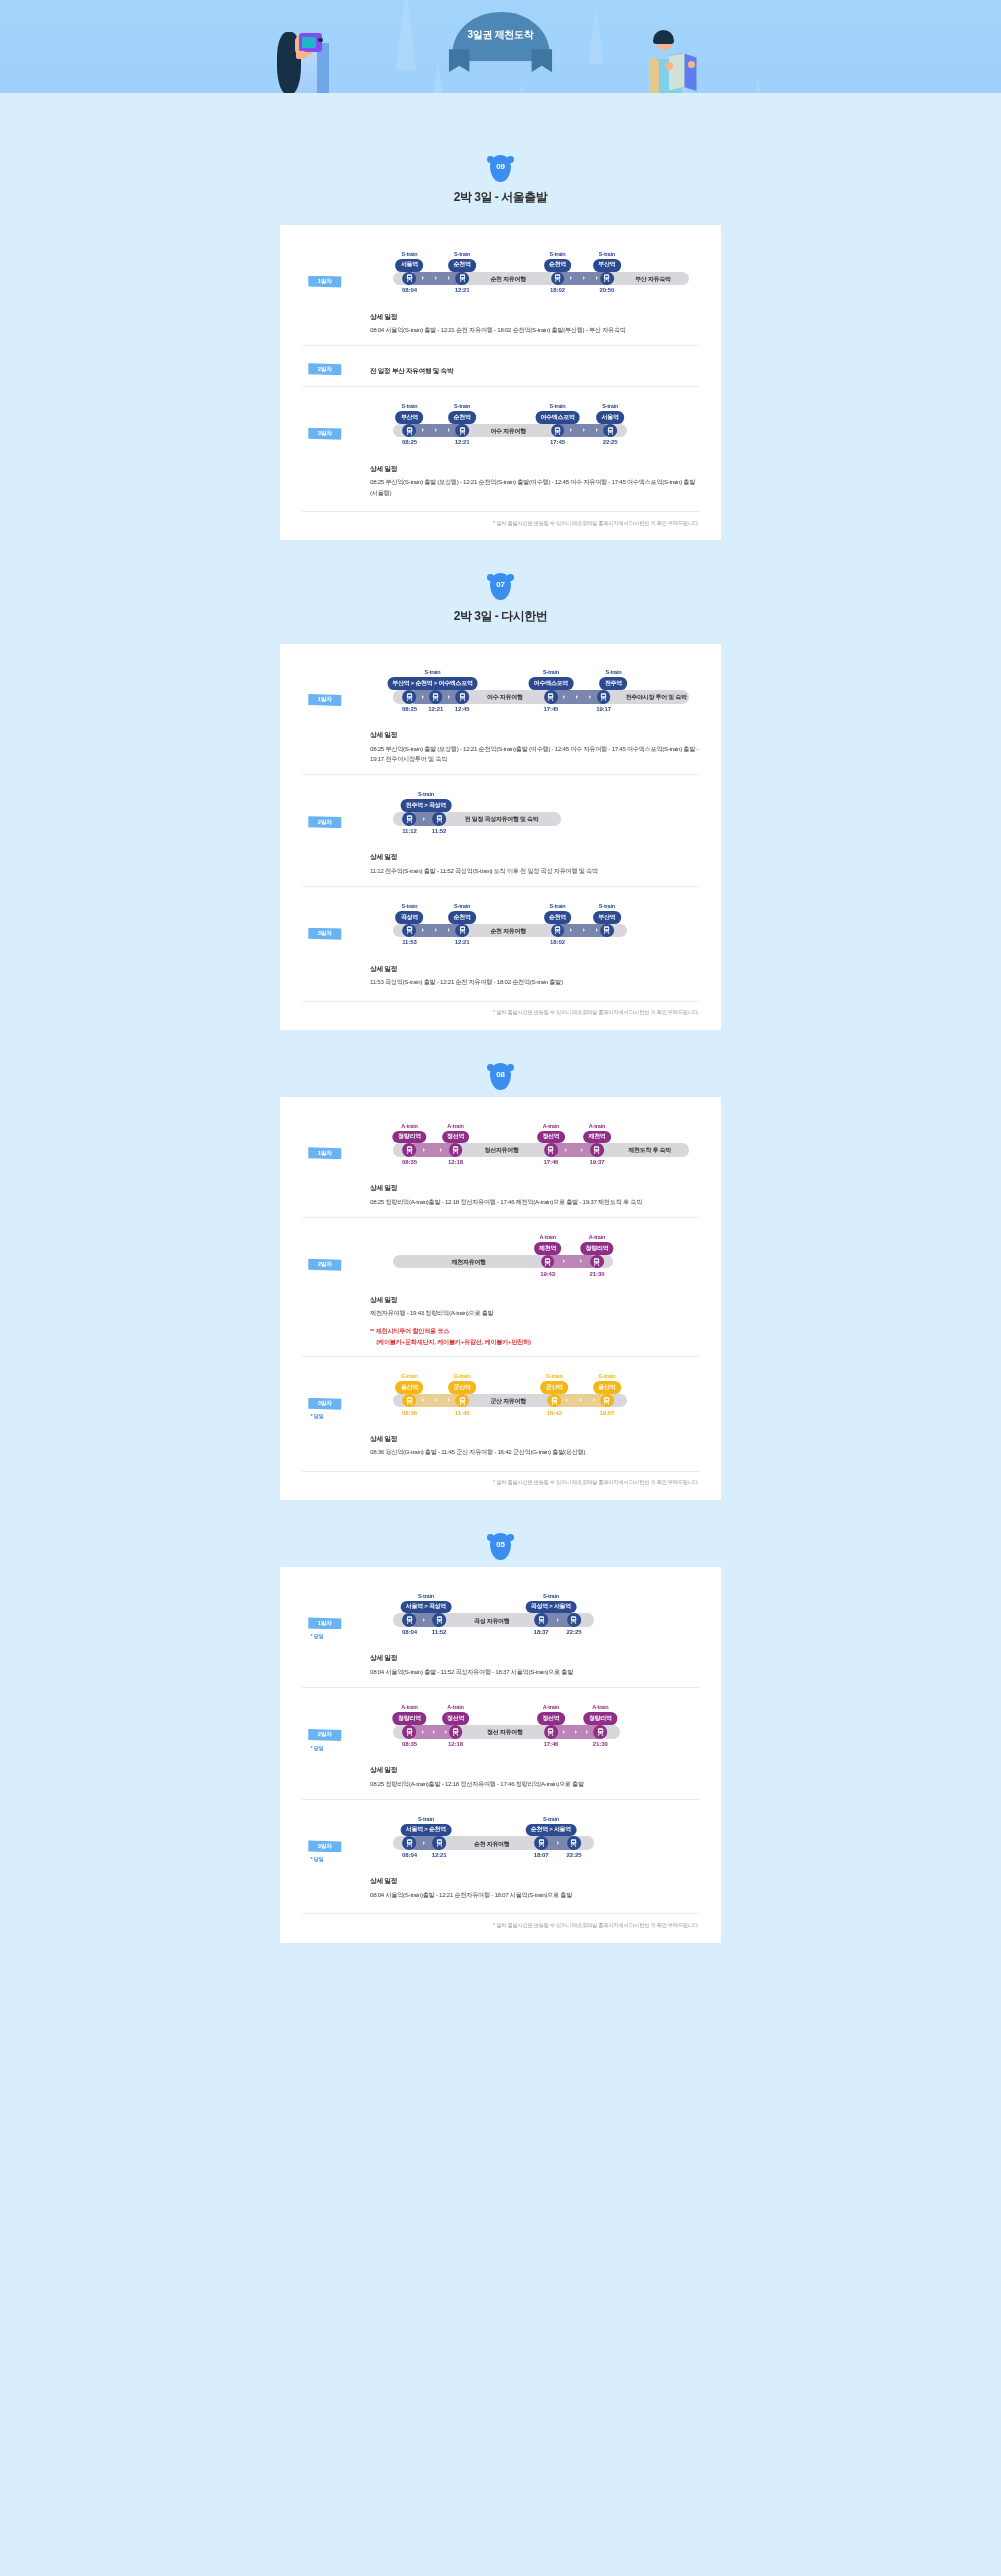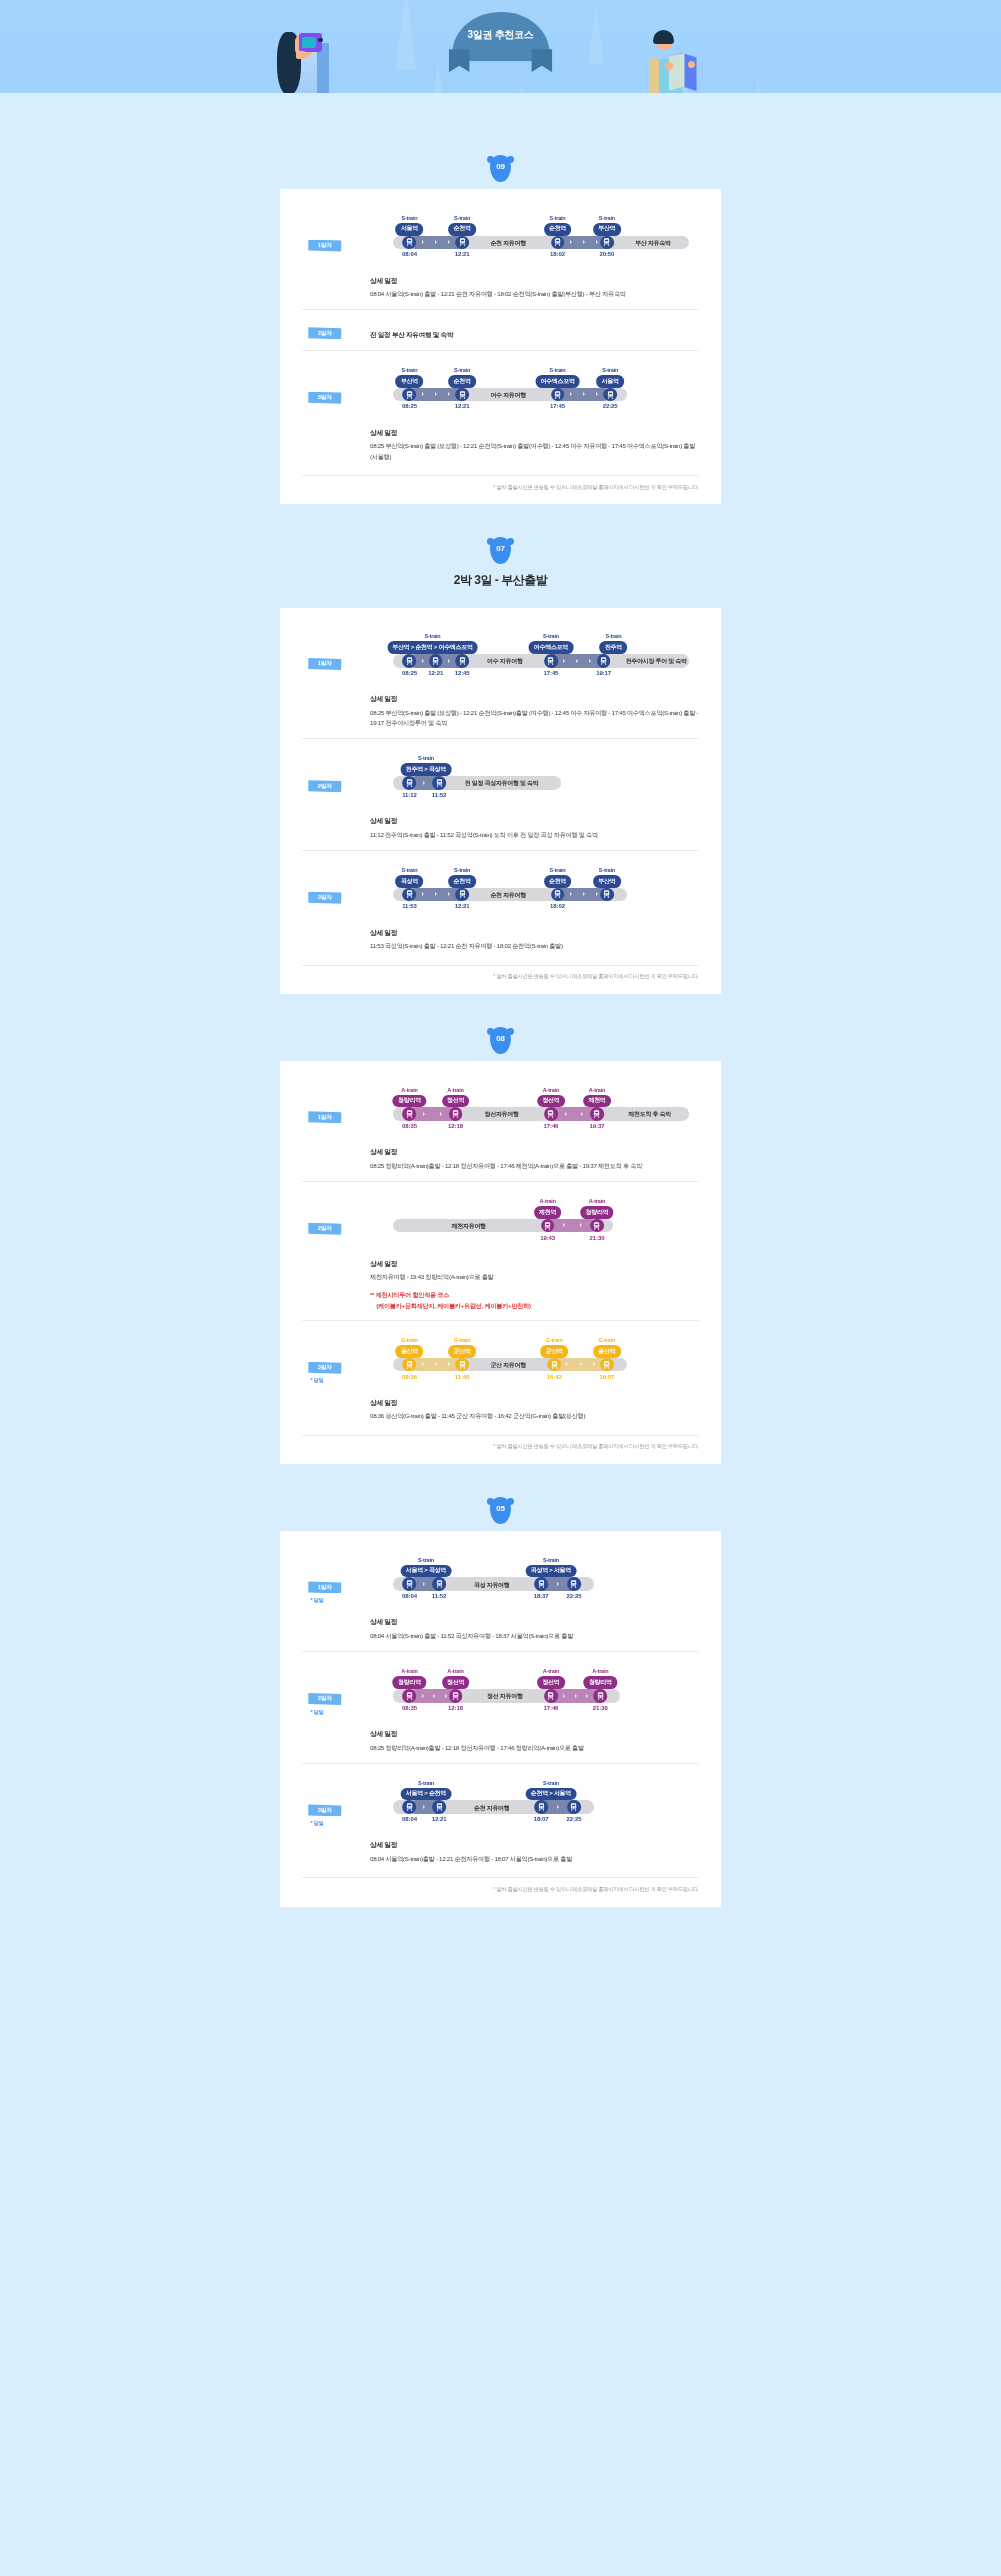--- a/index.html
+++ b/index.html
@@ -211,21 +211,21 @@
     <div class="tree" style="left:589px;top:16px;transform:scale(1.1,1.6)"></div>
     <div class="tree" style="left:431px;top:63px;transform:scale(0.8,1.1)"></div>
     <div class="tree" style="left:515px;top:79px;transform:scale(0.7,0.9)"></div>
     <div class="tree" style="left:678px;top:74px;transform:scale(0.9,1.2)"></div>
     <div class="tree" style="left:751px;top:79px;transform:scale(0.8,1.1)"></div>
     <div class="tree" style="left:368px;top:84px;transform:scale(0.6,0.8)"></div>
     <div class="tree" style="left:315px;top:79px;transform:scale(0.7,0.9)"></div>
   </div>
 
   <div class="hero-ribbon">
-    <span class="hero-ribbon-text">3일권 추천코스</span>
+    <span class="hero-ribbon-text">3일권 제천도착</span>
   </div>
 
   <div class="person p-left">
     <div style="position:absolute;left:20px;bottom:0;width:33px;height:79px;background:linear-gradient(180deg,#bcdcfb,#8fc4f7);border-radius:8.4px 8.4px 0 0;"></div>
     <div style="position:absolute;left:44px;bottom:0;width:11.6px;height:79px;background:#6fa7e8;"></div>
     <div style="position:absolute;left:4.2px;top:5.3px;width:24px;height:63px;background:#173046;border-radius:40% 40% 45% 45%;"></div>
     <div style="position:absolute;left:22px;top:7.4px;width:18px;height:23px;background:#f7b38a;border-radius:7.4px;"></div>
     <div style="position:absolute;left:26px;top:6.3px;width:23px;height:19px;background:#7f4ef0;border-radius:3.2px;"></div>
     <div style="position:absolute;left:29px;top:9.5px;width:13.7px;height:11.6px;background:#1fb6c9;border-radius:1.6px;"></div>
     <div style="position:absolute;left:45px;top:10.5px;width:4.7px;height:4.7px;background:#173046;border-radius:50%;"></div>
@@ -246,20 +246,21 @@
 
   <div class="hero-base"></div>
 </div>
 
 <div class="page" id="page-root">
     <div class="section">
       <div class="sec-head">
         <div class="sec-badge" style="background:#3b8df0">
           <span class="sec-badge-num">09</span>
         </div>
+        <div class="sec-title">2박 3일 - 서울출발</div>
       </div>
       <div class="card">
         <div class="dayrow">
           <div class="daytag-wrap">
             <div class="daytag" style="background:#69b3f5">1일차</div>
           </div>
           <div class="daybody">
             <div class="stations">
               <div class="station" style="left:12%"><div class="station-train" style="color:#2c4a8f">S-train</div><div class="station-pill" style="background:#2c4a8f">서울역</div></div>
               <div class="station" style="left:28%"><div class="station-train" style="color:#2c4a8f">S-train</div><div class="station-pill" style="background:#2c4a8f">순천역</div></div>
@@ -383,21 +384,21 @@
           </div>
         </div>
         <div class="card-footnote">* 열차 출발시간은 변동될 수 있으니 레츠코레일 홈페이지에서 다시한번 꼭 확인 부탁드립니다.</div>
       </div>
     </div>
     <div class="section">
       <div class="sec-head">
         <div class="sec-badge" style="background:#3b8df0">
           <span class="sec-badge-num">07</span>
         </div>
-        <div class="sec-title">2박 3일 - 부산출발</div>
+        <div class="sec-title">2박 3일 - 다시한번</div>
       </div>
       <div class="card">
         <div class="dayrow">
           <div class="daytag-wrap">
             <div class="daytag" style="background:#69b3f5">1일차</div>
           </div>
           <div class="daybody">
             <div class="stations">
               <div class="station" style="left:19%"><div class="station-train" style="color:#2c4a8f">S-train</div><div class="station-pill" style="background:#2c4a8f">부산역 &gt; 순천역 &gt; 여수엑스포역</div></div>
               <div class="station" style="left:55%"><div class="station-train" style="color:#2c4a8f">S-train</div><div class="station-pill" style="background:#2c4a8f">여수엑스포역</div></div>

